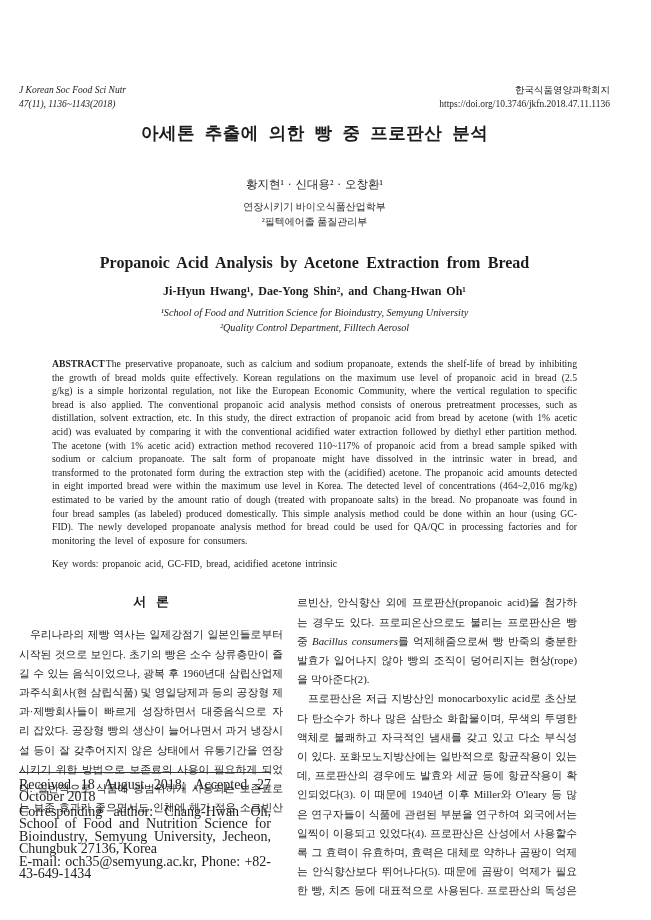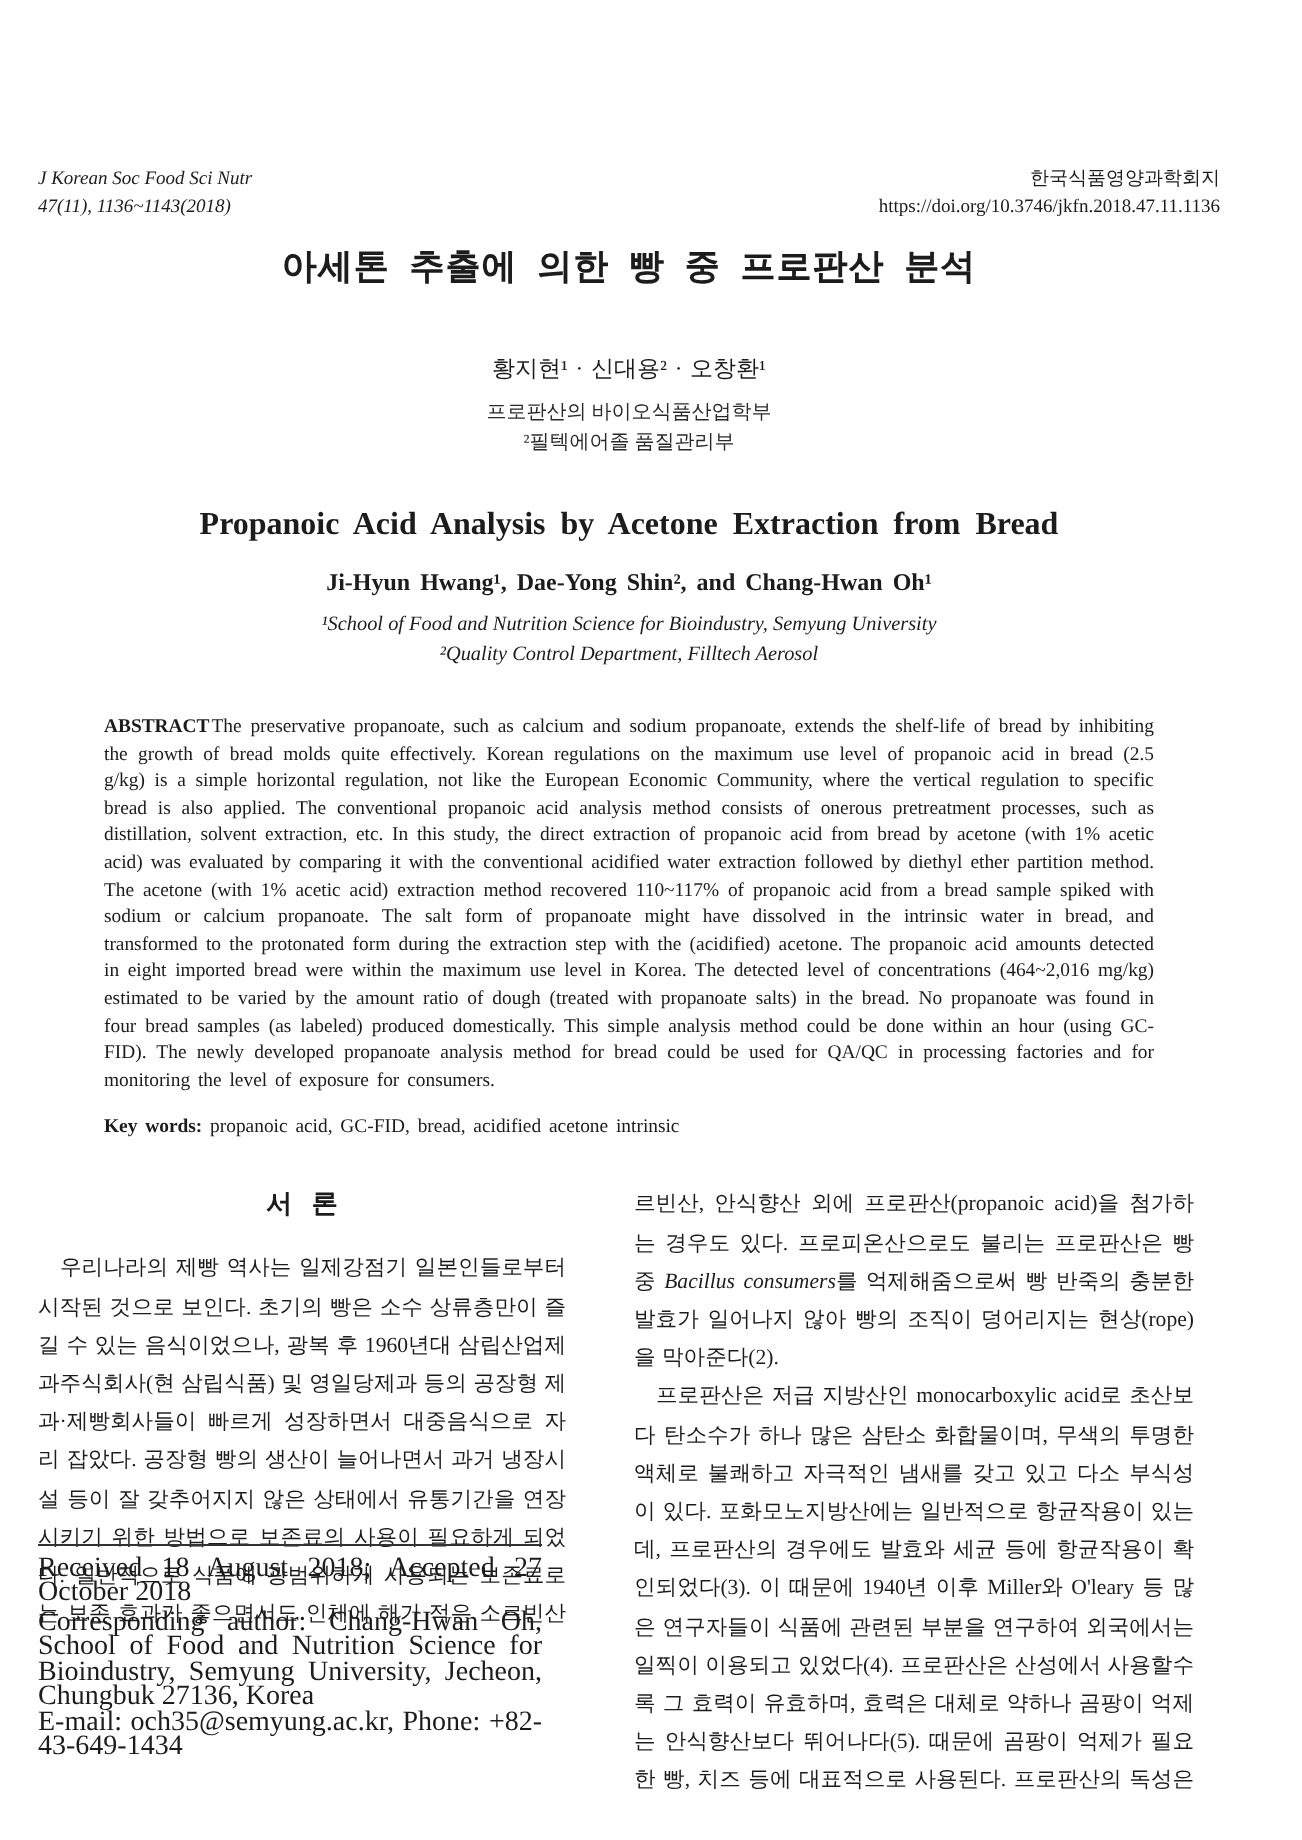--- a/index.html
+++ b/index.html
@@ -81,26 +81,26 @@
   }
   .abstract-label {
     font-weight: bold;
     margin-right: 1px;
   }
   .keywords {
     margin-top: 11px;
     font-size: 9.7px;
     word-spacing: 1.5px;
   }
-  .keywords b { font-weight: bold; }
+  .keywords b { font-weight: normal; }
   
   .columns {
     margin-top: 24px;
     display: flex;
-    gap: 34px;
+    gap: 14px;
     height: 307px;
     overflow: hidden;
   }
   .col { text-align: justify; }
   .col-left {
     position: relative;
     width: 264px;
     height: 287px;
     flex: none;
   }
@@ -150,21 +150,21 @@
       <div>47(11), 1136~1143(2018)</div>
     </div>
     <div class="jh-right">
       <div>한국식품영양과학회지</div>
       <div>https://doi.org/10.3746/jkfn.2018.47.11.1136</div>
     </div>
   </header>
 
   <h1 class="ko-title">아세톤 추출에 의한 빵 중 프로판산 분석</h1>
   <div class="ko-authors">황지현¹ · 신대용² · 오창환¹</div>
-  <div class="ko-affil first">프로판산의 바이오식품산업학부</div>
+  <div class="ko-affil first">연장시키기 바이오식품산업학부</div>
   <div class="ko-affil">²필텍에어졸 품질관리부</div>
 
   <h2 class="en-title">Propanoic Acid Analysis by Acetone Extraction from Bread</h2>
   <div class="en-authors">Ji-Hyun Hwang¹, Dae-Yong Shin², and Chang-Hwan Oh¹</div>
   <div class="en-affil first">¹School of Food and Nutrition Science for Bioindustry, Semyung University</div>
   <div class="en-affil">²Quality Control Department, Filltech Aerosol</div>
 
   <section class="abstract">
     <p class="abstract-text"><b class="abstract-label">ABSTRACT</b><span>The preservative propanoate, such as calcium and sodium propanoate, extends the shelf-life of bread by inhibiting the growth of bread molds quite effectively. Korean regulations on the maximum use level of propanoic acid in bread (2.5 g/kg) is a simple horizontal regulation, not like the European Economic Community, where the vertical regulation to specific bread is also applied. The conventional propanoic acid analysis method consists of onerous pretreatment processes, such as distillation, solvent extraction, etc. In this study, the direct extraction of propanoic acid from bread by acetone (with 1% acetic acid) was evaluated by comparing it with the conventional acidified water extraction followed by diethyl ether partition method. The acetone (with 1% acetic acid) extraction method recovered 110~117% of propanoic acid from a bread sample spiked with sodium or calcium propanoate. The salt form of propanoate might have dissolved in the intrinsic water in bread, and transformed to the protonated form during the extraction step with the (acidified) acetone. The propanoic acid amounts detected in eight imported bread were within the maximum use level in Korea. The detected level of concentrations (464~2,016 mg/kg) estimated to be varied by the amount ratio of dough (treated with propanoate salts) in the bread. No propanoate was found in four bread samples (as labeled) produced domestically. This simple analysis method could be done within an hour (using GC-FID). The newly developed propanoate analysis method for bread could be used for QA/QC in processing factories and for monitoring the level of exposure for consumers.</span></p>
     <p class="keywords">

